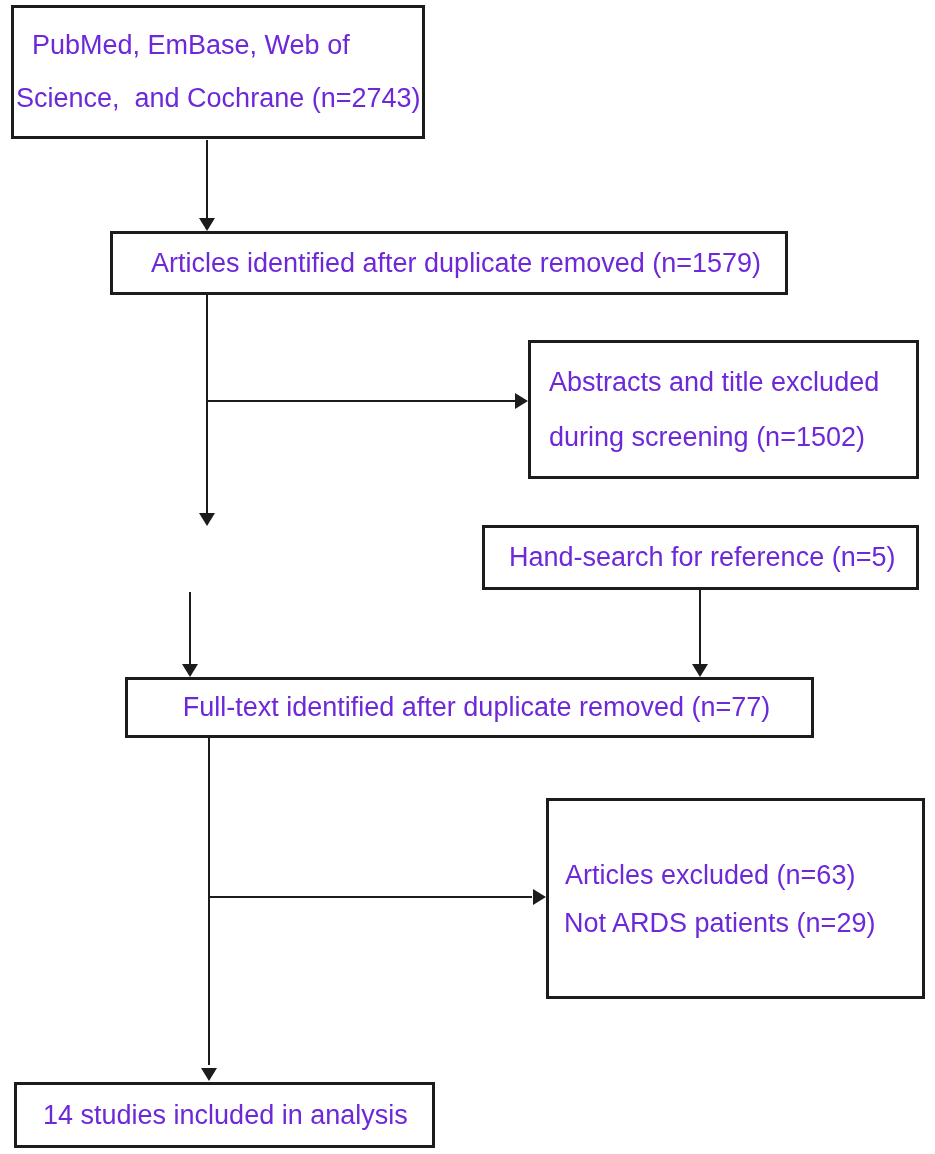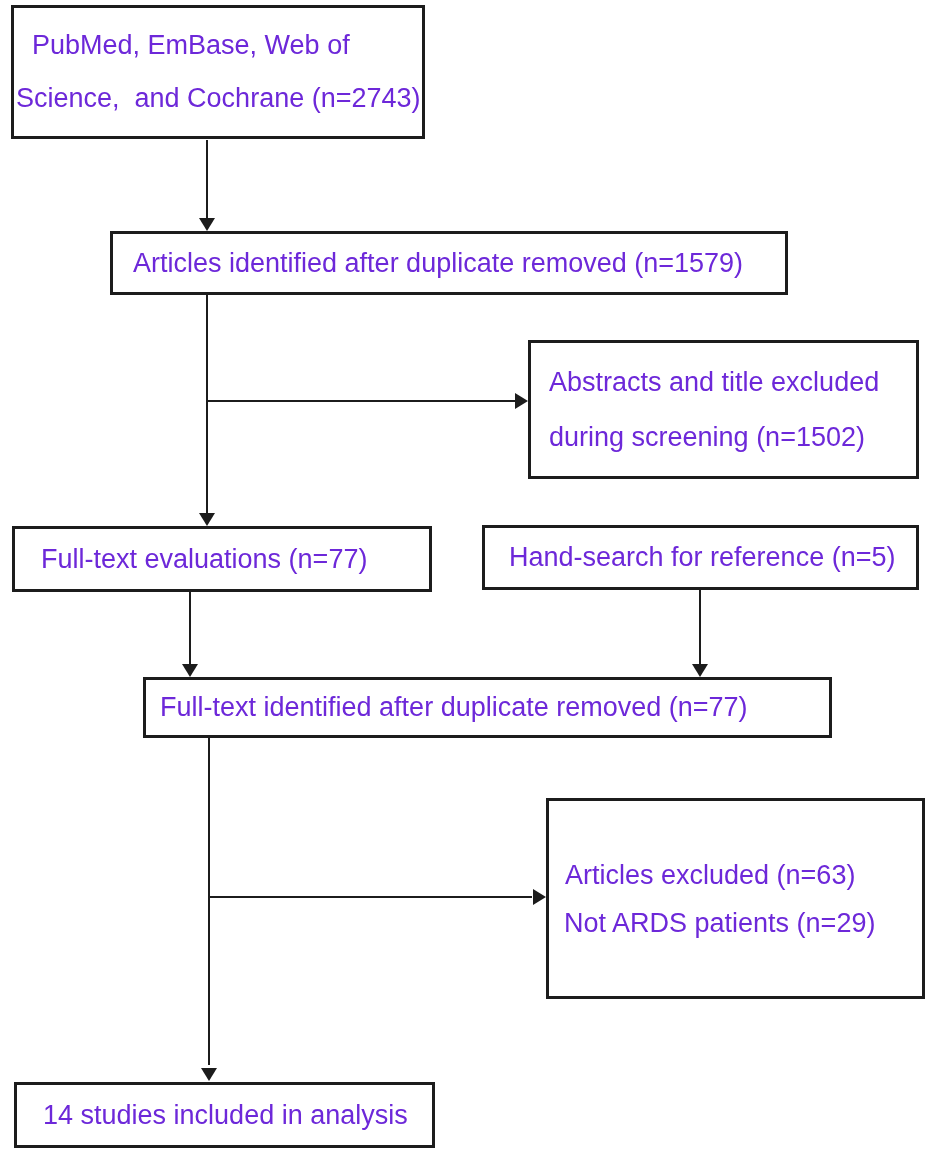--- a/index.html
+++ b/index.html
@@ -52,32 +52,32 @@
     border-left: 13px solid #1c1c1c;
   }
 
   
   #box-sources            { left: 11px;  top: 5px;    width: 414px; height: 134px; }
   #box-sources .bline     { line-height: 53px; }
   #box-sources .l0        { padding-left: 18px; }
   #box-sources .l1        { padding-left: 2px; }
 
   #box-dedup              { left: 110px; top: 231px;  width: 678px; height: 64px; }
-  #box-dedup .l0          { padding-left: 20px; }
+  #box-dedup .l0          { padding-left: 14px; text-align: center; }
 
   #box-abstracts          { left: 528px; top: 340px;  width: 391px; height: 139px; }
   #box-abstracts .bline   { line-height: 55px; padding-left: 18px; }
 
   #box-fulltext-eval      { left: 12px;  top: 526px;  width: 420px; height: 66px; }
   #box-fulltext-eval .l0  { padding-left: 26px; }
 
   #box-handsearch         { left: 482px; top: 525px;  width: 437px; height: 65px; }
   #box-handsearch .l0     { padding-left: 24px; }
 
-  #box-fulltext-id        { left: 143px; top: 677px;  width: 689px; height: 61px; }
+  #box-fulltext-id        { left: 125px; top: 677px;  width: 689px; height: 61px; align-items: center; }
   #box-fulltext-id .l0    { padding-left: 14px; }
 
   #box-excluded           { left: 546px; top: 798px;  width: 379px; height: 201px; }
   #box-excluded .bline    { line-height: 48px; }
   #box-excluded .l0       { padding-left: 16px; }
   #box-excluded .l1,
   #box-excluded .l2,
   #box-excluded .l3       { padding-left: 15px; }
 
   #box-included           { left: 14px;  top: 1082px; width: 421px; height: 66px; }
@@ -103,23 +103,20 @@
   <div class="vline" style="left:206px; top:295px; height:221px;"></div>
   <div class="arrow-down" style="left:199px; top:513px;"></div>
   <div class="hline" style="left:207px; top:400px; width:310px;"></div>
   <div class="arrow-right" style="left:515px; top:393px;"></div>
 
   <div class="box" id="box-abstracts">
     <span class="bline">Abstracts and title excluded</span>
     <span class="bline">during screening (n=1502)</span>
   </div>
 
-  <div class="box" id="box-fulltext-eval">
-    <span class="bline l0">Full-text evaluations (n=77)</span>
-  </div>
   <div class="box" id="box-handsearch">
     <span class="bline l0">Hand-search for reference (n=5)</span>
   </div>
 
   <div class="vline" style="left:189px; top:592px; height:72px;"></div>
   <div class="arrow-down" style="left:182px; top:664px;"></div>
   <div class="vline" style="left:699px; top:590px; height:74px;"></div>
   <div class="arrow-down" style="left:692px; top:664px;"></div>
 
   <div class="box" id="box-fulltext-id">

